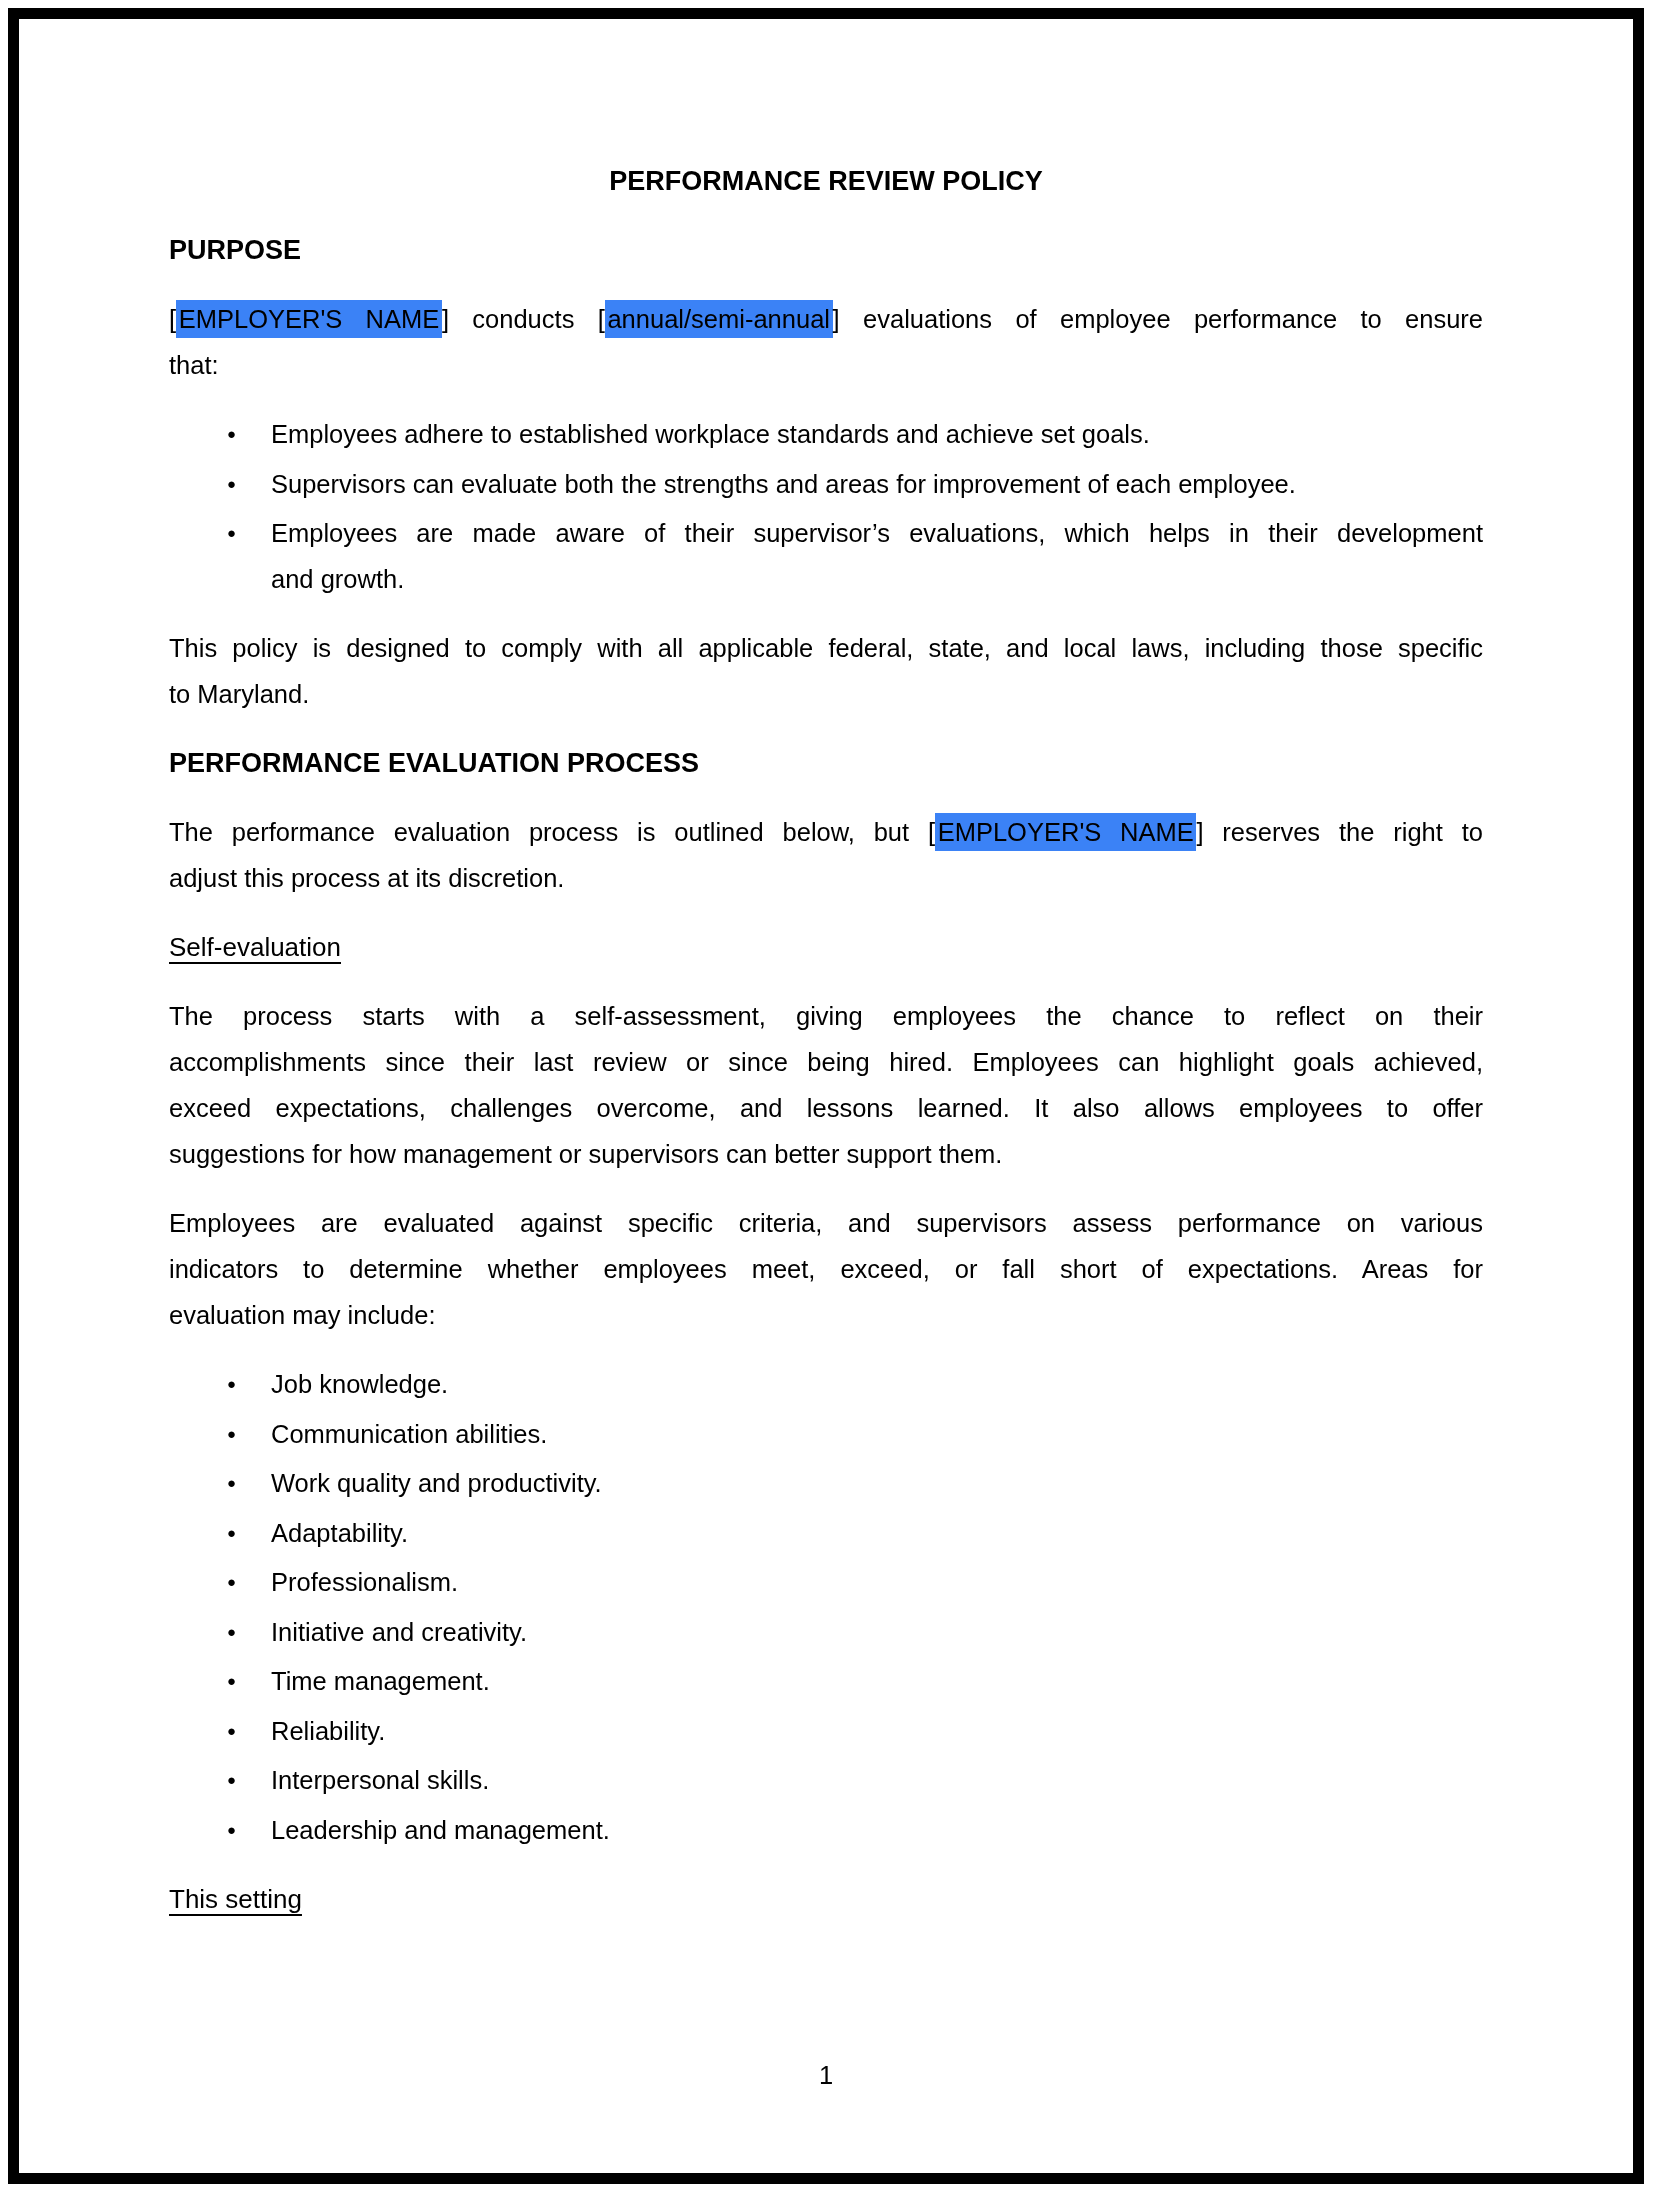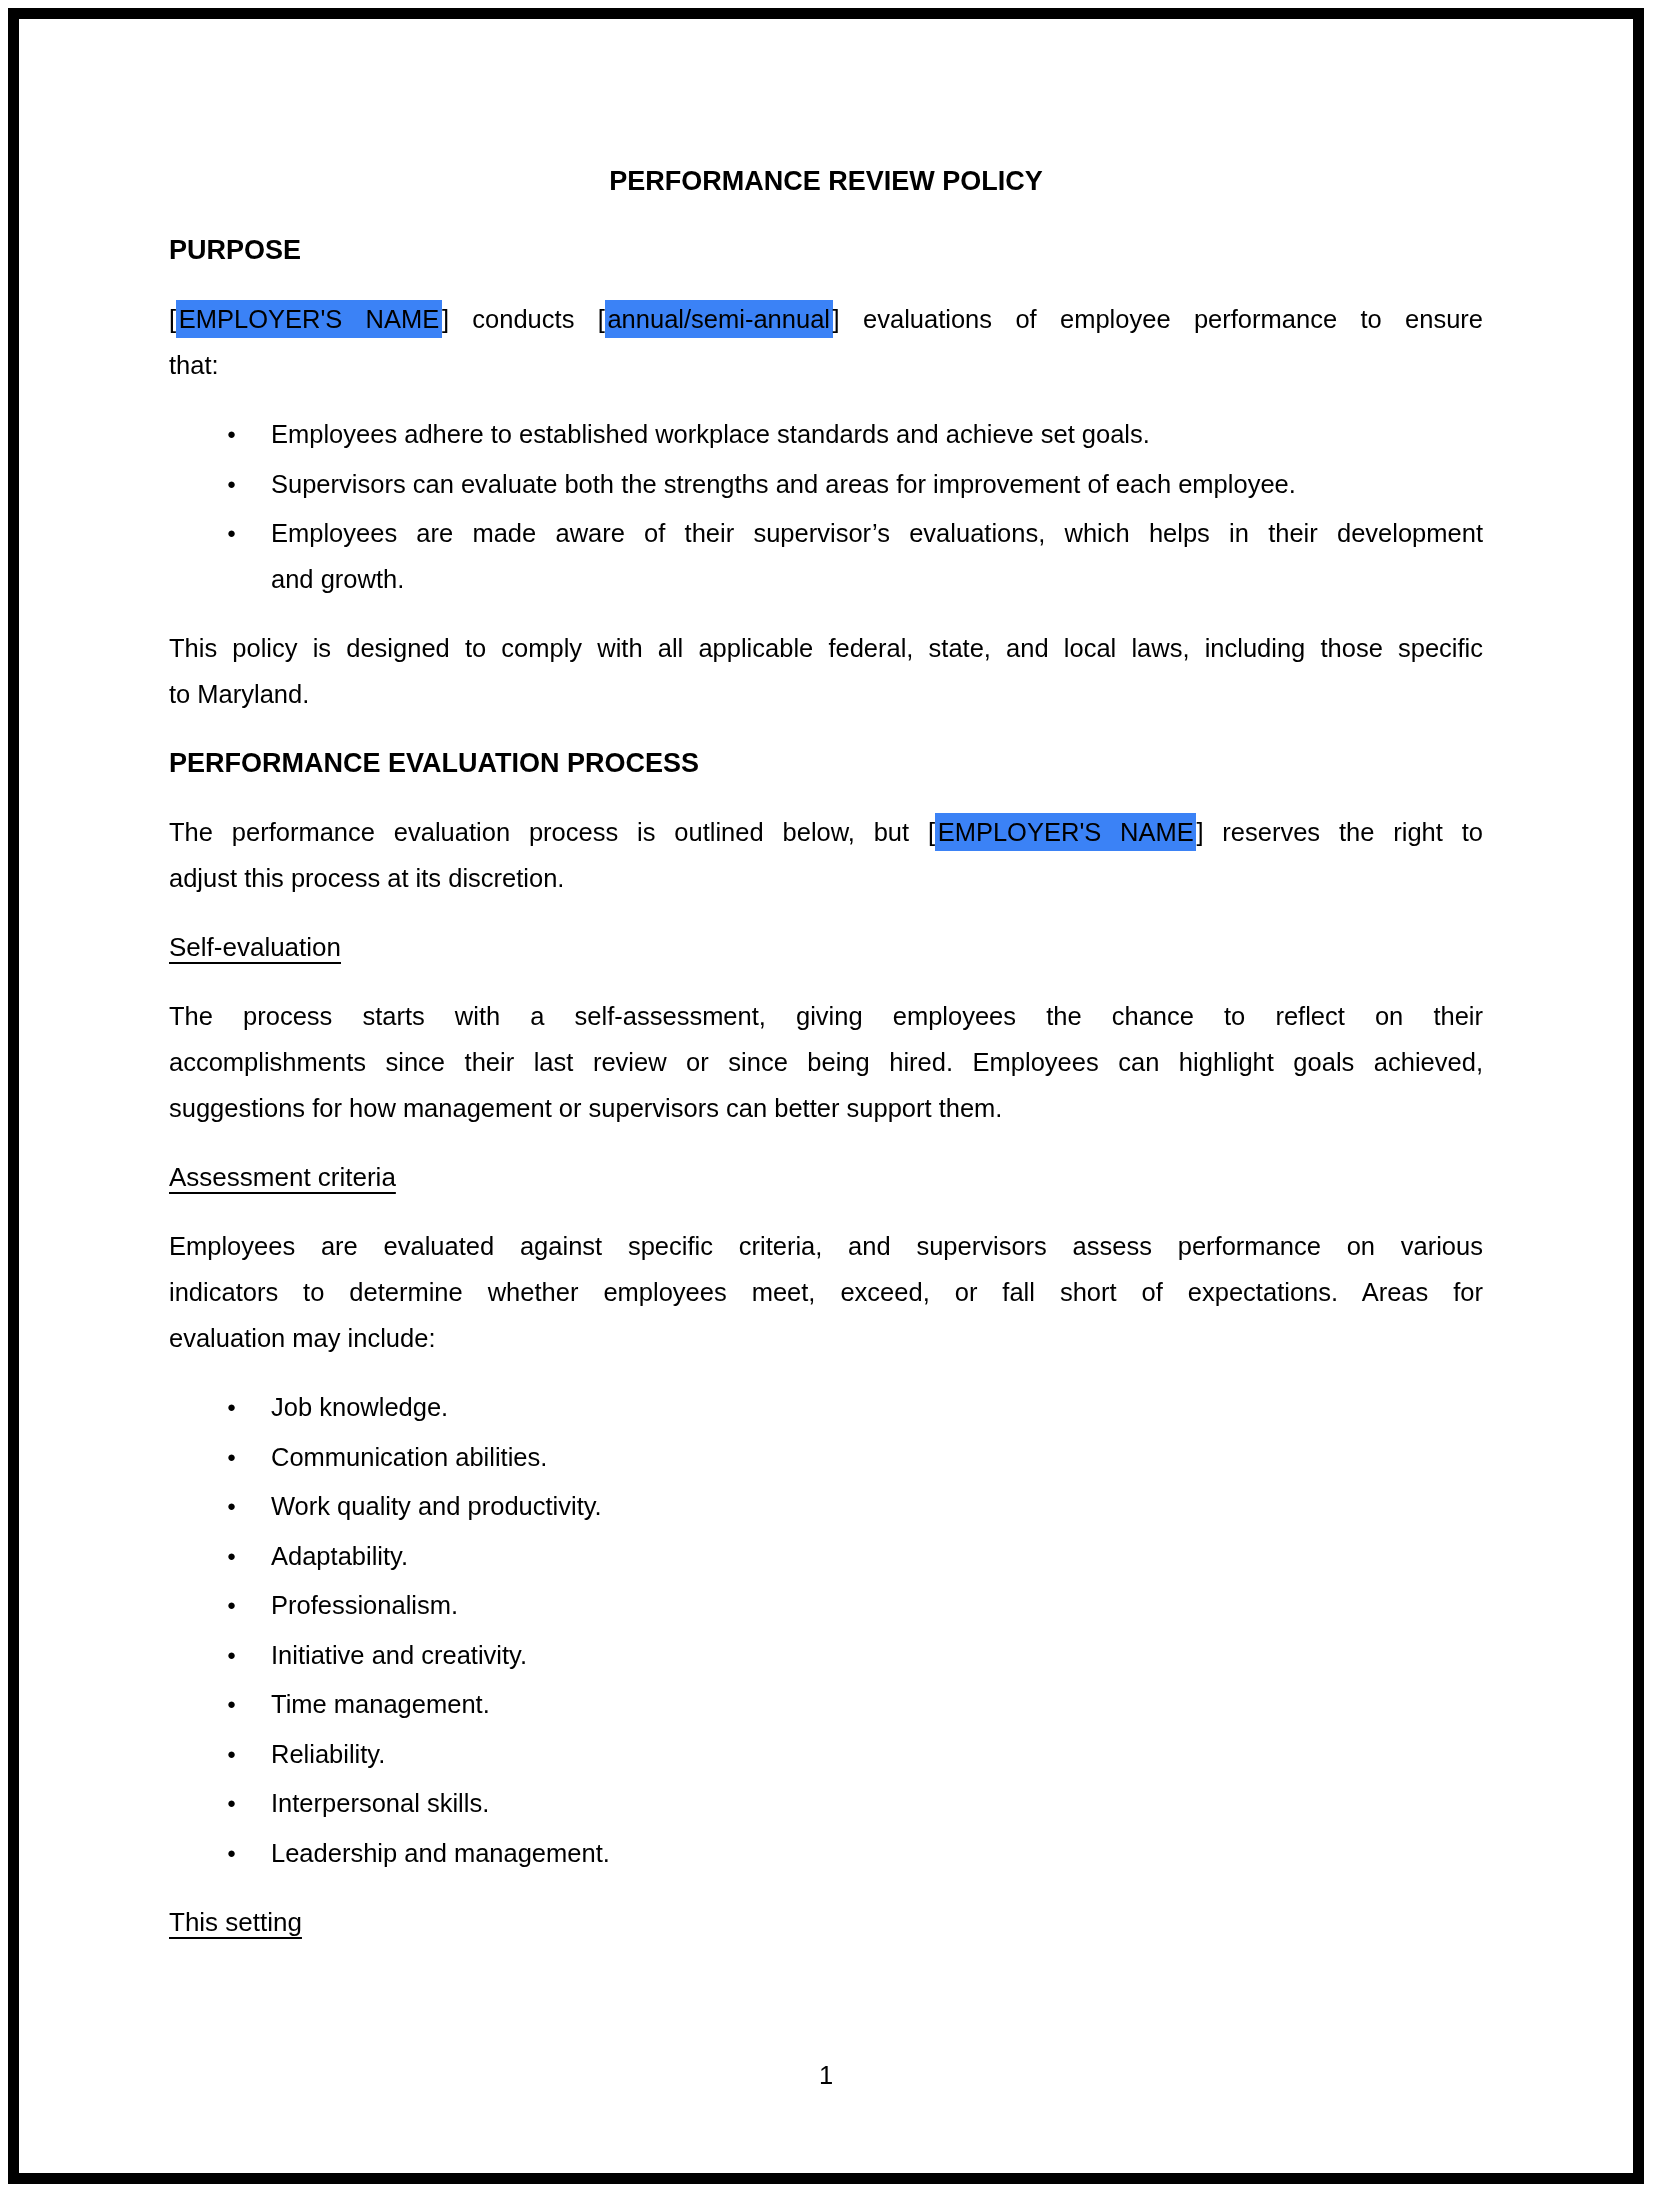--- a/index.html
+++ b/index.html
@@ -140,23 +140,23 @@
       </div>
       <div class="block-heading">PERFORMANCE EVALUATION PROCESS</div>
       <div class="block-paragraph">
         <div class="line"><span>The performance evaluation process is outlined below, but [</span><span class="hl">EMPLOYER'S NAME</span><span>] reserves the right to</span></div>
         <div class="line last"><span>adjust this process at its discretion.</span></div>
       </div>
       <div class="block-subheading"><span class="underlined">Self-evaluation</span></div>
       <div class="block-paragraph">
         <div class="line"><span>The process starts with a self-assessment, giving employees the chance to reflect on their</span></div>
         <div class="line"><span>accomplishments since their last review or since being hired. Employees can highlight goals achieved,</span></div>
+        <div class="line"><span>exceed expectations, challenges overcome, and lessons learned. It also allows employees to offer</span></div>
         <div class="line last"><span>suggestions for how management or supervisors can better support them.</span></div>
       </div>
-      <div class="block-subheading"><span class="underlined">Assessment criteria</span></div>
       <div class="block-paragraph">
         <div class="line"><span>Employees are evaluated against specific criteria, and supervisors assess performance on various</span></div>
         <div class="line"><span>indicators to determine whether employees meet, exceed, or fall short of expectations. Areas for</span></div>
         <div class="line last"><span>evaluation may include:</span></div>
       </div>
       <div class="block-bullets">
         <div class="bullet-item">
           <span class="bullet-marker">●</span>
           <div class="bullet-content">
             <div class="line last"><span>Job knowledge.</span></div>

